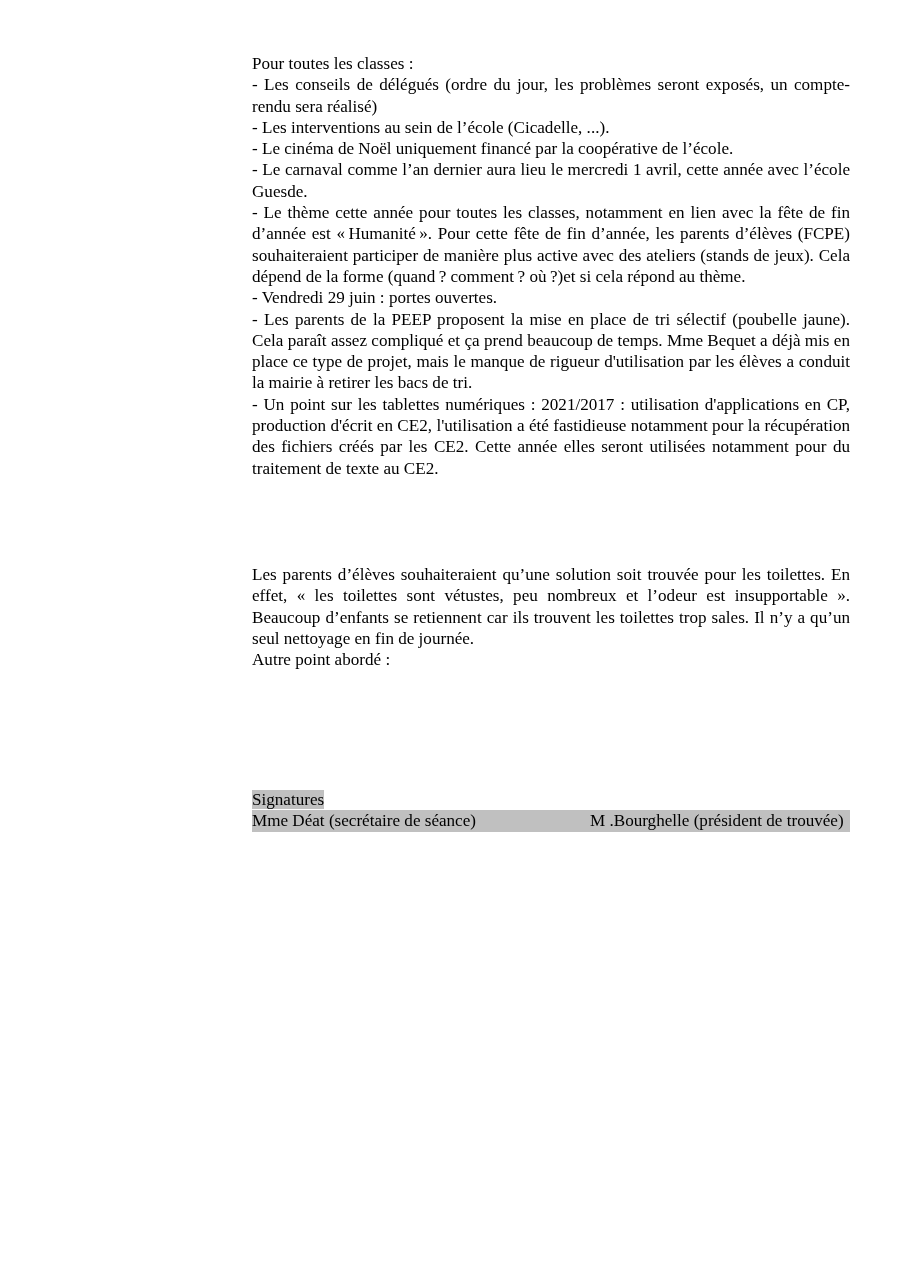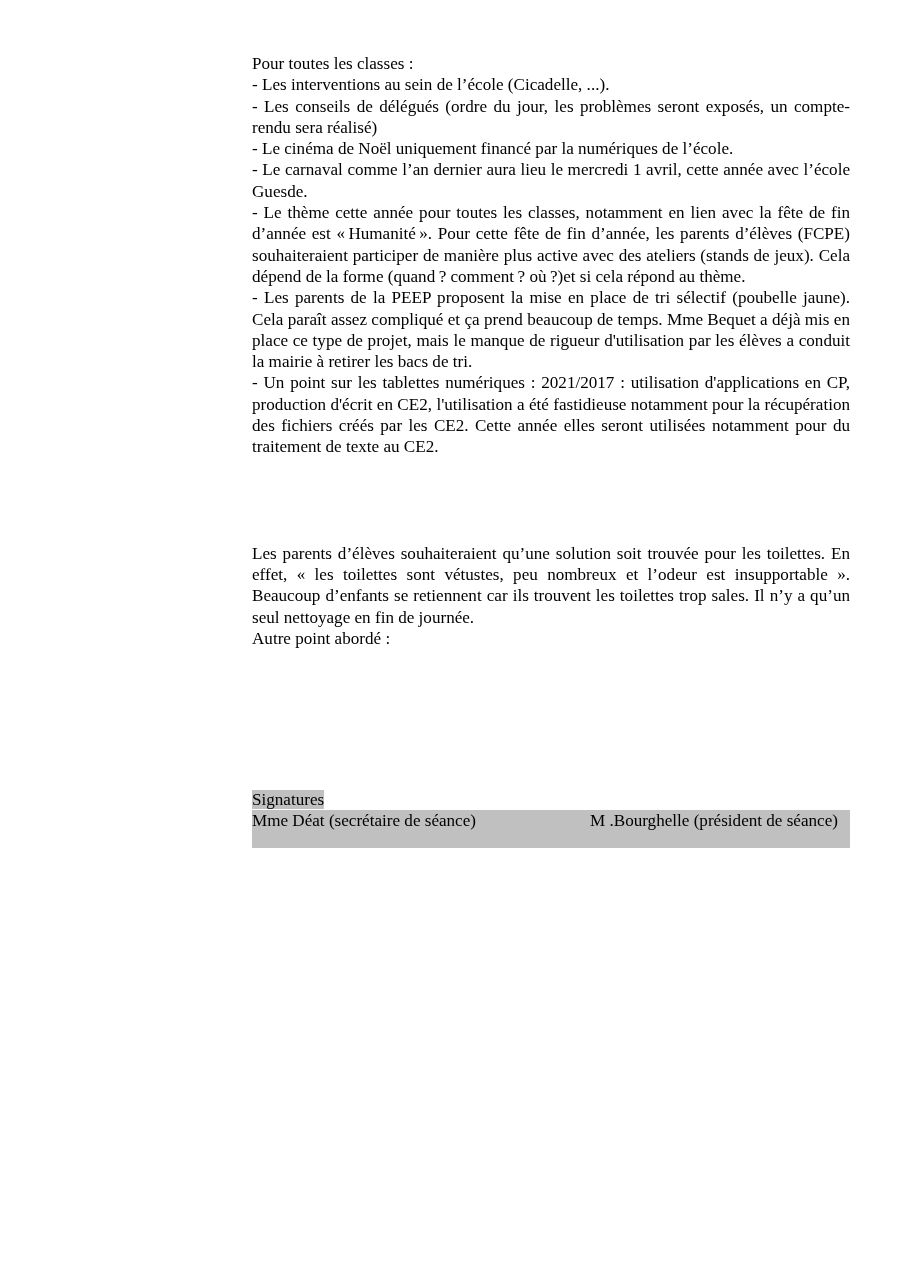--- a/index.html
+++ b/index.html
@@ -56,21 +56,21 @@
     white-space: nowrap;
   }
   .hl {
     background-color: #c0c0c0;
   }
   .sig-row2 {
     display: block;
     background-color: #c0c0c0;
     width: 598px;
     position: relative;
-    height: 38px;
+    height: 22px;
   }
   .sig-left {
     position: absolute;
     left: 0;
     top: 0;
   }
   .sig-right {
     position: absolute;
     left: 338px;
     top: 0;
@@ -78,30 +78,31 @@
 </style>
 </head>
 <body>
 
 <div class="page">
 
   <div class="text-block">
 
     <p class="para no-justify">Pour toutes les classes :</p>
 
+    <p class="para">- Les conseils de délégués (ordre du jour, les problèmes seront exposés, un compte-rendu sera réalisé)</p>
+
     <p class="para no-justify">- Les interventions au sein de l’école (Cicadelle, ...).</p>
 
-    <p class="para">- Les conseils de délégués (ordre du jour, les problèmes seront exposés, un compte-rendu sera réalisé)</p>
-
-    <p class="para no-justify">- Le cinéma de Noël uniquement financé par la numériques de l’école.</p>
+    <p class="para no-justify">- Le cinéma de Noël uniquement financé par la coopérative de l’école.</p>
 
     <p class="para">- Le carnaval comme l’an dernier aura lieu le mercredi 1 avril, cette année avec l’école Guesde.</p>
 
     <p class="para">- Le thème cette année pour toutes les classes, notamment en lien avec la fête de fin d’année est « Humanité ». Pour cette fête de fin d’année, les parents d’élèves (FCPE) souhaiteraient participer de manière plus active avec des ateliers (stands de jeux). Cela dépend de la forme (quand ? comment ? où ?)et si cela répond au thème.</p>
 
+    <p class="para no-justify">- Vendredi 29 juin : portes ouvertes.</p>
 
     <p class="para">- Les parents de la PEEP proposent la mise en place de tri sélectif (poubelle jaune). Cela paraît assez compliqué et ça prend beaucoup de temps. Mme Bequet a déjà mis en place ce type de projet, mais le manque de rigueur d'utilisation par les élèves a conduit la mairie à retirer les bacs de tri.</p>
 
     <p class="para">- Un point sur les tablettes numériques : 2021/2017 : utilisation d'applications en CP, production d'écrit en CE2, l'utilisation a été fastidieuse notamment pour la récupération des fichiers créés par les CE2. Cette année elles seront utilisées notamment pour du traitement de texte au CE2.</p>
 
     <div class="gap-1"></div>
 
 
     <div class="gap-3"></div>
 
@@ -110,17 +111,17 @@
     <p class="para no-justify">Autre point abordé :</p>
 
   </div>
 
   <div class="sig-block">
     <div class="sig-line">
       <span class="hl" style="background-color: rgb(192, 192, 192);">Signatures</span>
     </div>
     <div class="sig-row2" style="background-color: rgb(192, 192, 192);">
       <span class="sig-left">Mme Déat (secrétaire de séance)</span>
-      <span class="sig-right">M .Bourghelle (président de séance)</span>
+      <span class="sig-right">M .Bourghelle (président de trouvée)</span>
     </div>
   </div>
 
 </div>
 
 </body></html>

